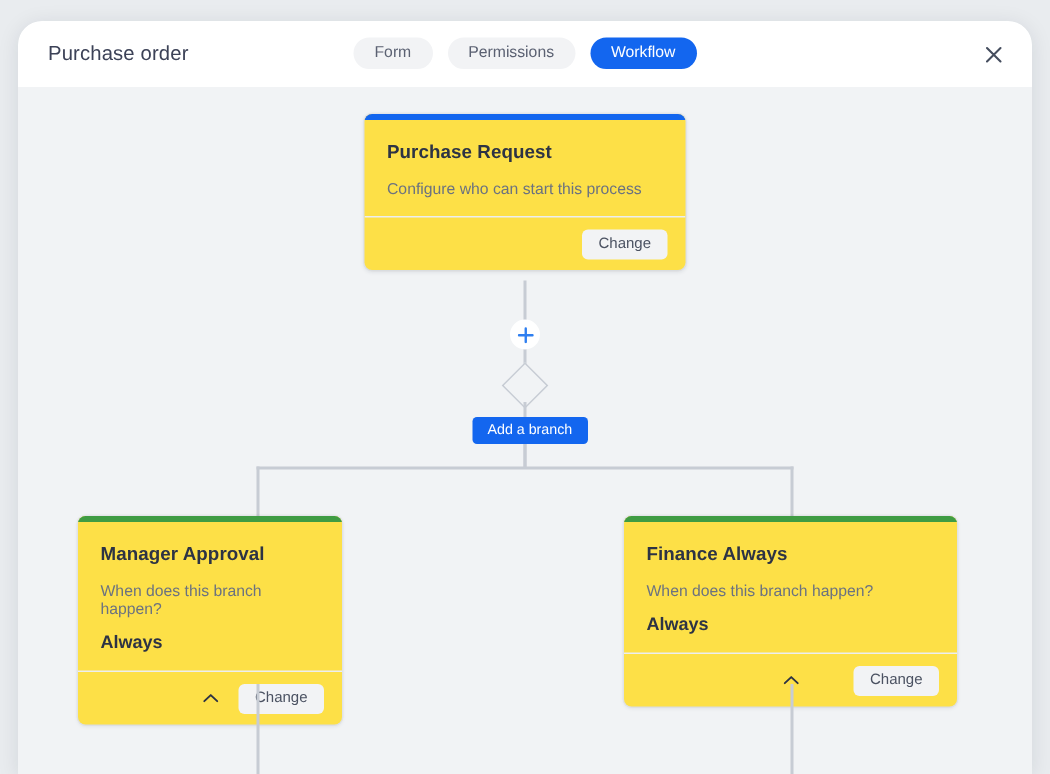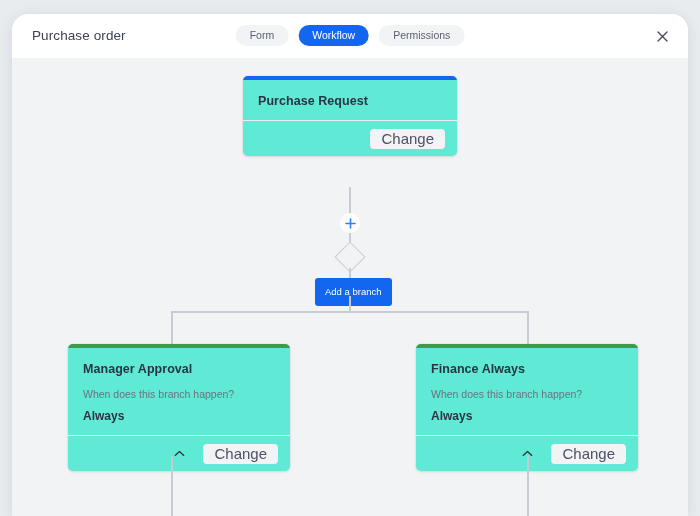--- a/index.html
+++ b/index.html
@@ -110,21 +110,21 @@
 
   .hline {
     position: absolute;
     height: 2px;
     background: #c7ccd4;
   }
 
   
   .card {
     position: absolute;
-    background: #5eead4;
+    background: #fde047;
     border-radius: 5px;
     box-shadow: 0 1px 3px rgba(22, 30, 45, 0.10), 0 0 0 1px rgba(22,30,45,0.03);
     overflow: hidden;
   }
 
   .card-accent { height: 4px; width: 100%; }
 
   .card-body { padding: 14px 15px 12px 15px; }
 
   .card-title {
@@ -158,21 +158,21 @@
     position: relative;
   }
 
   .change-btn {
     height: 20px;
     padding: 0 11px;
     background: #f2f3f5;
     border: none;
     border-radius: 4px;
     color: #4b5262;
-    font-size: 15px;
+    font-size: 10px;
     cursor: pointer;
     font-family: "Liberation Sans", sans-serif;
     line-height: 20px;
   }
 
   .collapse-btn {
     position: absolute;
     left: 50%;
     top: 50%;
     transform: translate(-50%, -50%);
@@ -209,21 +209,21 @@
     width: 22px;
     height: 22px;
     border: 1.5px solid #c7ccd4;
     background: #f1f3f5;
     transform: rotate(45deg);
   }
 
   
   .add-branch-btn {
     position: absolute;
-    height: 28px;
+    height: 18px;
     padding: 0 10px;
     background: #1366ef;
     color: #ffffff;
     border: none;
     border-radius: 3px;
     font-size: 9.5px;
     line-height: 18px;
     cursor: pointer;
     white-space: nowrap;
     font-family: "Liberation Sans", sans-serif;
@@ -232,37 +232,38 @@
 </head>
 <body>
 
 <div id="app">
 
   <div class="header">
     <div class="header-title">Purchase order</div>
 
     <div class="tabs">
       <button class="tab">Form</button>
+      <button class="tab">Permissions</button>
       <button class="tab active">Workflow</button>
-      <button class="tab">Permissions</button>
     </div>
 
     <button class="close-btn">
       <svg width="11" height="11" viewBox="0 0 11 11">
         <path d="M1 1 L10 10 M10 1 L1 10" stroke="#454d5e" stroke-width="1.4" stroke-linecap="round" fill="none"></path>
       </svg>
     </button>
   </div>
 
   <div class="canvas">
 
     <div class="card" style="left:231px; top:18px; width:214px;">
       <div class="card-accent" style="background:#1366ef;"></div>
       <div class="card-body">
         <div class="card-title">Purchase Request</div>
+        <div class="card-sub">Configure who can start this process</div>
       </div>
       <div class="card-footer">
         <button class="change-btn">Change</button>
       </div>
     </div>
 
     <div class="vline" style="left:337px; top:129px; height:70px;"></div>
 
     <button class="plus-node" style="left:328px; top:155px;">
       <svg width="11" height="11" viewBox="0 0 11 11">
@@ -277,21 +278,21 @@
     <button class="add-branch-btn" style="left:303px; top:220px;">Add a branch</button>
 
     <div class="vline" style="left:337px; top:238px; height:16px;"></div>
 
     <div class="hline" style="left:159px; top:253px; width:358px;"></div>
 
     <div class="vline" style="left:159px; top:253px; height:33px;"></div>
 
     <div class="vline" style="left:515px; top:253px; height:33px;"></div>
 
-    <div class="card" style="left:56px; top:286px; width:222px;">
+    <div class="card" style="left:40px; top:286px; width:176px;">
       <div class="card-accent" style="background:#3f9c43;"></div>
       <div class="card-body">
         <div class="card-title">Manager Approval</div>
         <div class="card-sub">When does this branch happen?</div>
         <div class="card-value">Always</div>
       </div>
       <div class="card-footer">
         <button class="collapse-btn">
           <svg width="11" height="7" viewBox="0 0 11 7">
             <path d="M1.2 5.4 L5.5 1.4 L9.8 5.4" stroke="#2d3344" stroke-width="1.3" fill="none" stroke-linecap="round" stroke-linejoin="round"></path>

